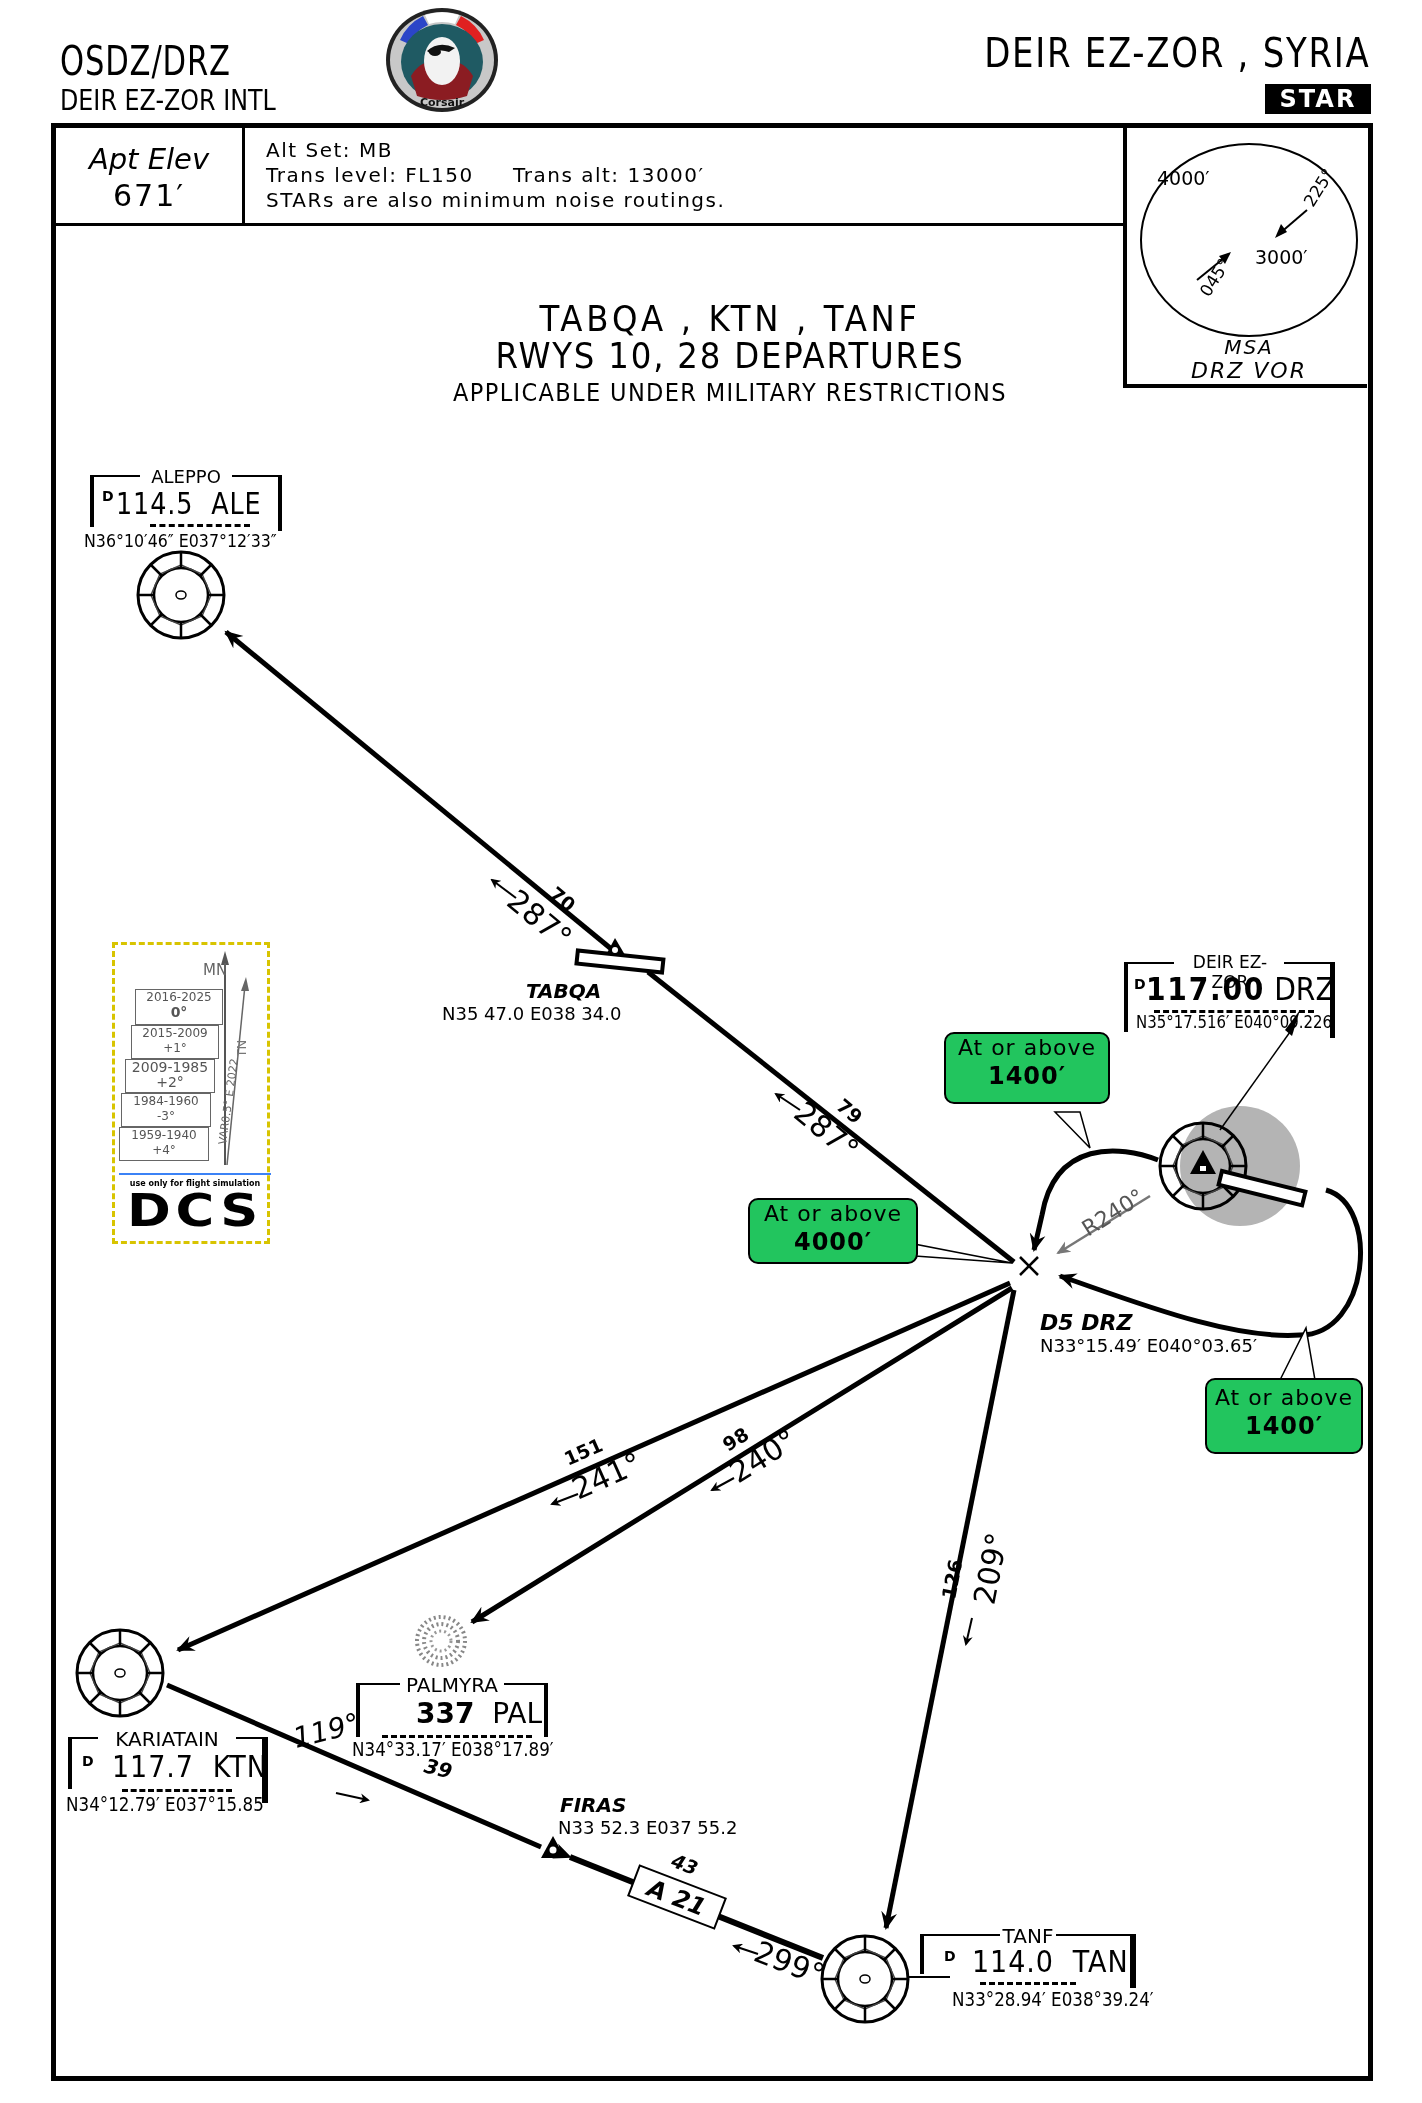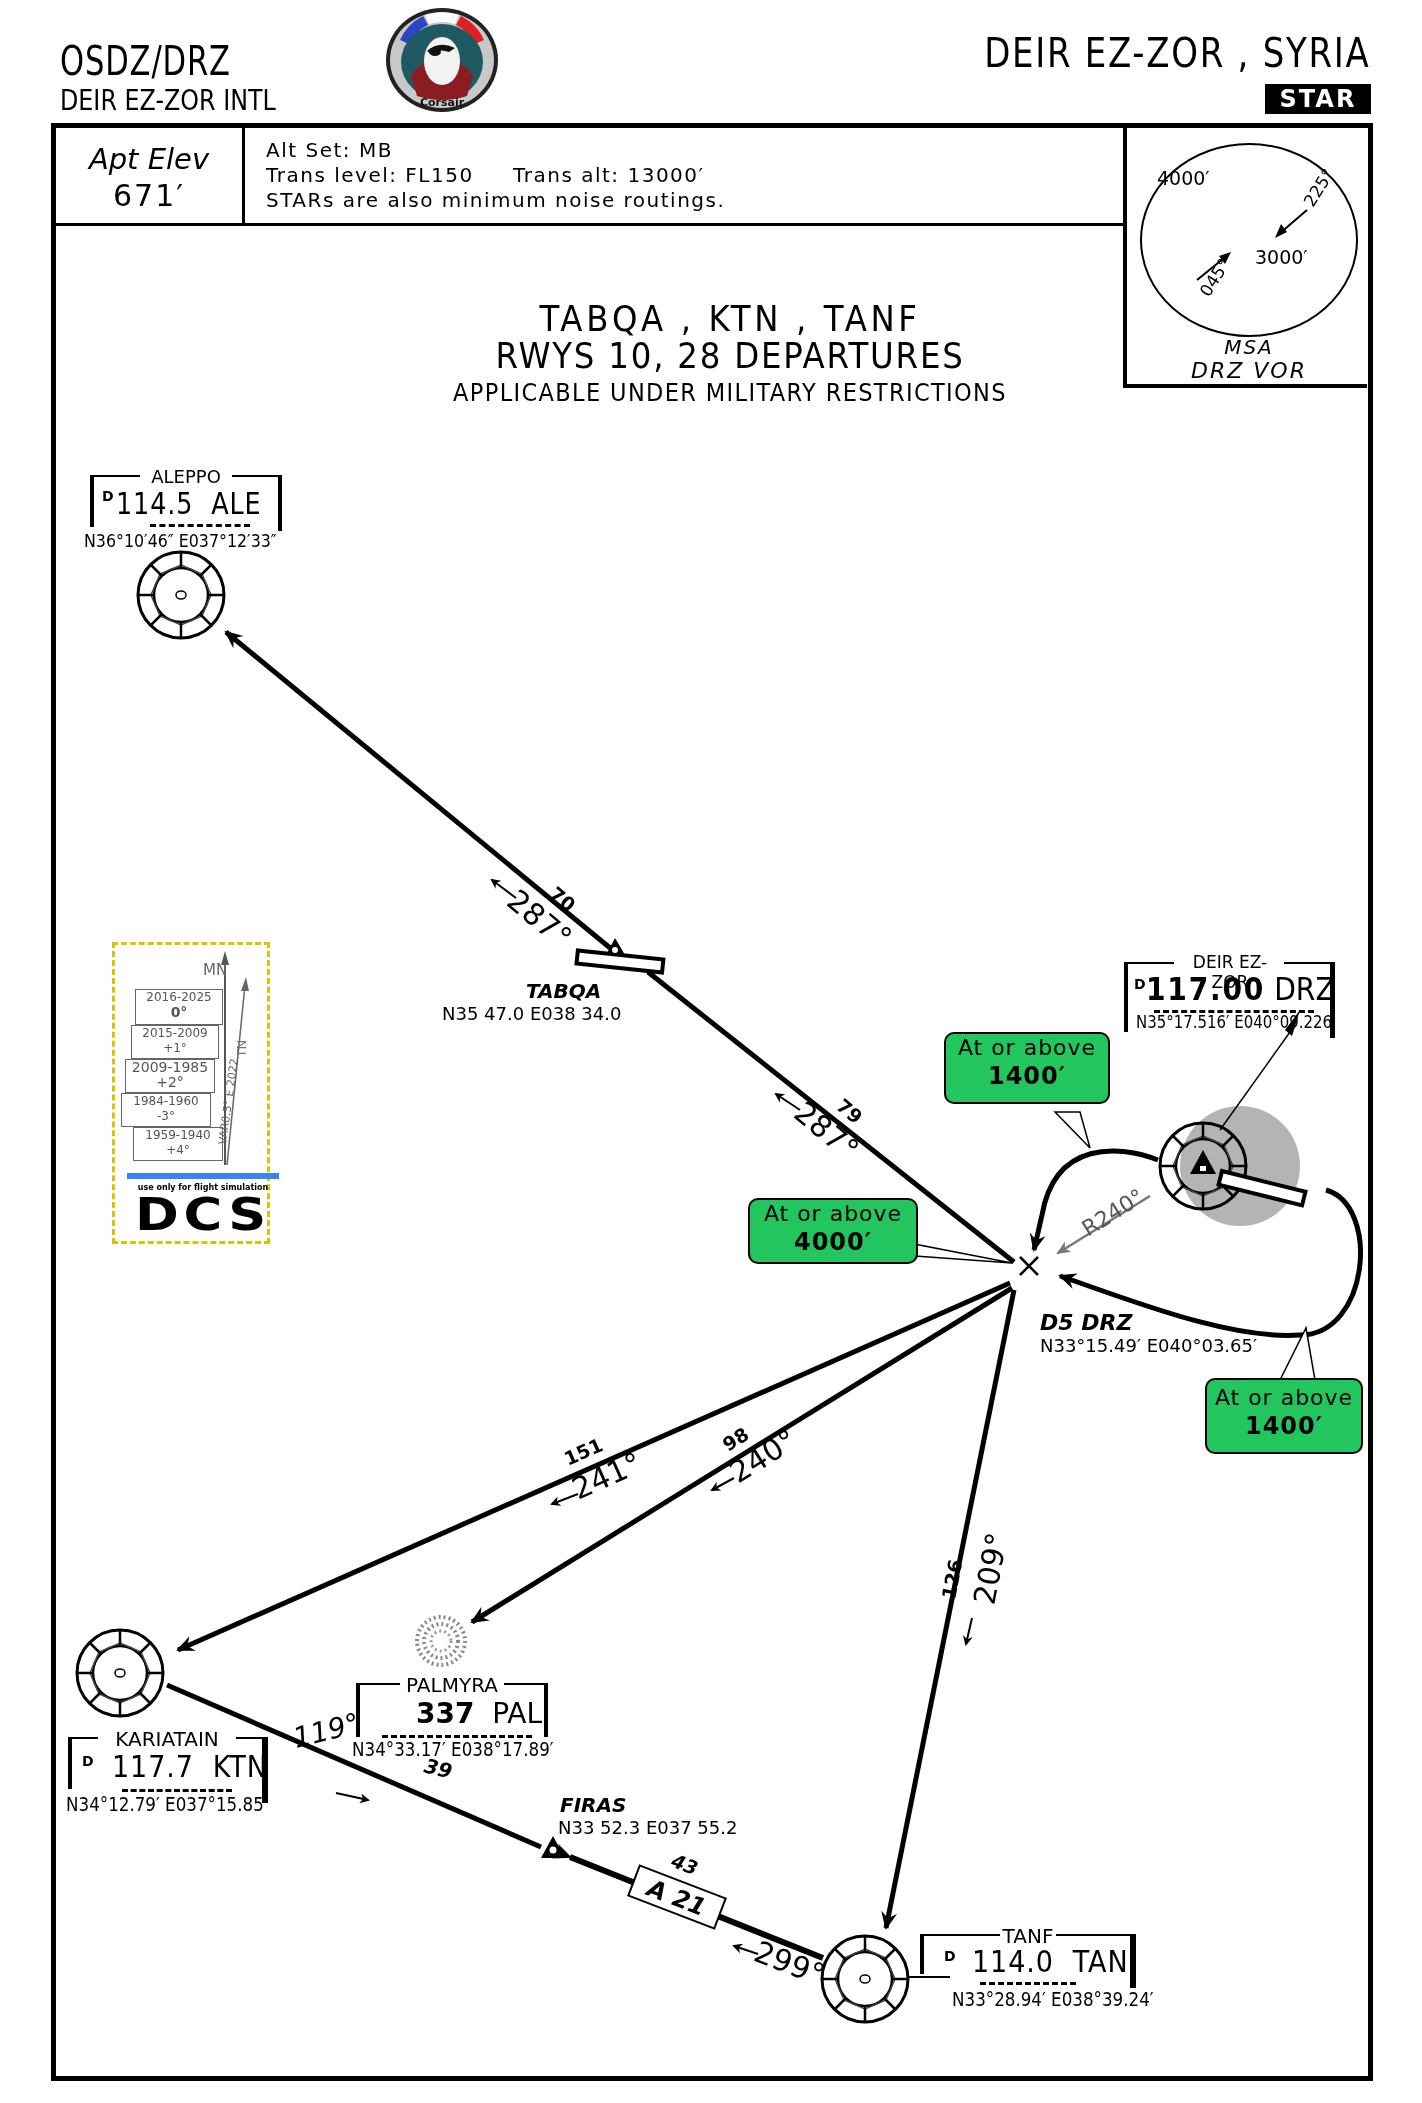--- a/index.html
+++ b/index.html
@@ -301,22 +301,22 @@
       <div>+1°</div>
   </div>
   <div class="abs" style="left:10px;top:114px;width:88px;height:32px;border:1.5px solid #666;font-size:14px;color:#555;text-align:center;line-height:15px;">
     <div>2009-1985</div>
       <div>+2°</div>
   </div>
   <div class="abs" style="left:6px;top:148px;width:88px;height:32px;border:1.5px solid #666;font-size:12px;color:#555;text-align:center;line-height:15px;">
     <div>1984-1960</div>
       <div>-3°</div>
   </div>
-  <div class="abs" style="left:18px;top:182px;width:88px;height:32px;border:1.5px solid #666;font-size:12px;color:#555;text-align:center;line-height:15px;">
+  <div class="abs" style="left:4px;top:182px;width:88px;height:32px;border:1.5px solid #666;font-size:12px;color:#555;text-align:center;line-height:15px;">
     <div>1959-1940</div>
       <div>+4°</div>
   </div>
   <div class="abs" style="left:70px;top:150px;font-size:11px;color:#666;transform:rotate(-82deg);white-space:nowrap;">VAR0.5° E 2022</div>
-  <div class="abs" style="left:12px;top:228px;width:152px;height:68px;border-top:6px solid #3b82f6;">
+  <div class="abs" style="left:4px;top:228px;width:152px;height:68px;border-top:2px solid #3b82f6;">
     <div style="font-size:8px;font-weight:bold;text-align:center;margin-top:4px;">use only for flight simulation</div>
     <div style="font-size:44px;font-weight:bold;text-align:center;line-height:46px;letter-spacing:4px;transform:scaleX(1.2);">DCS</div>
   </div>
 </div>
 
 </body></html>

